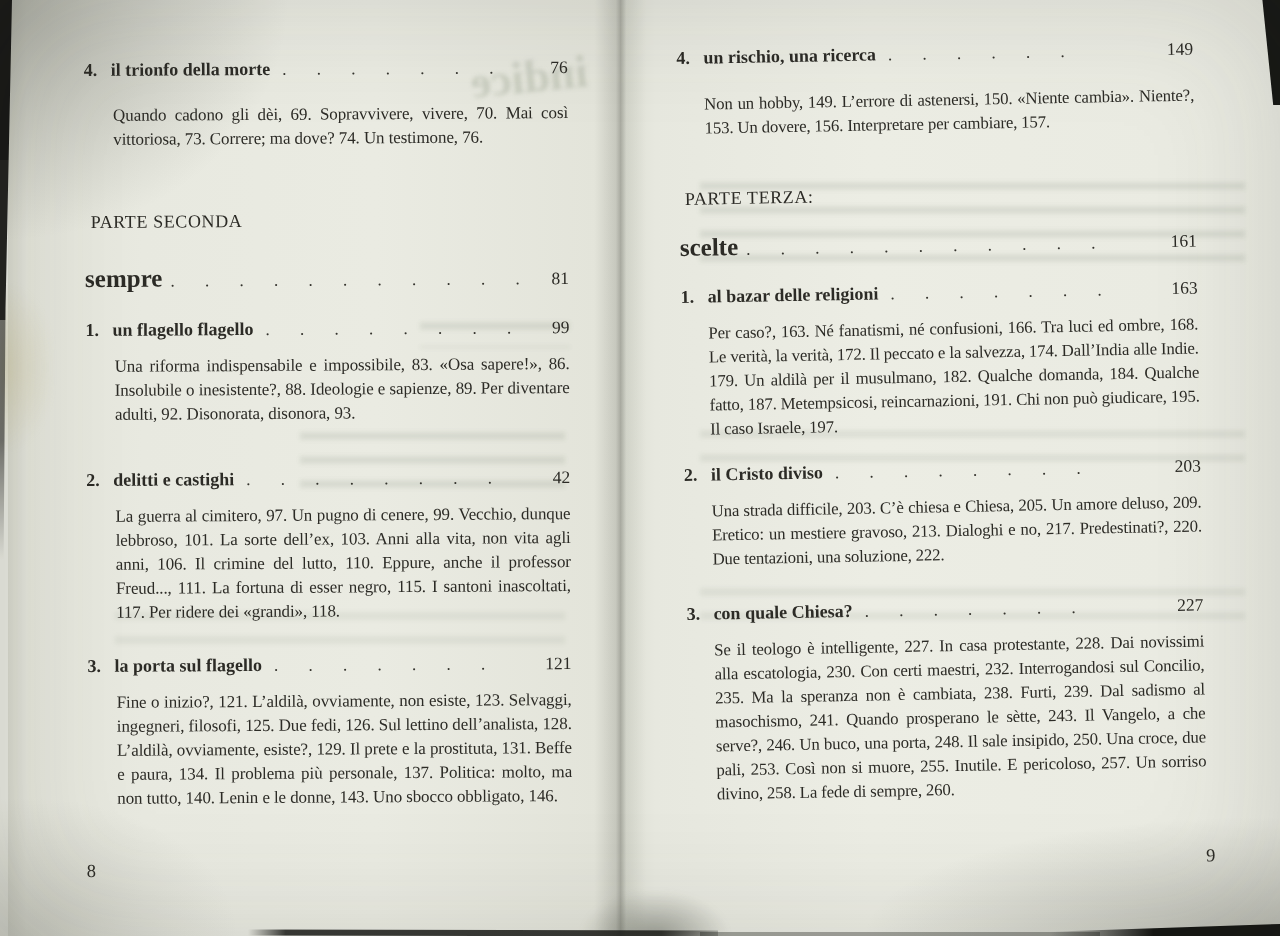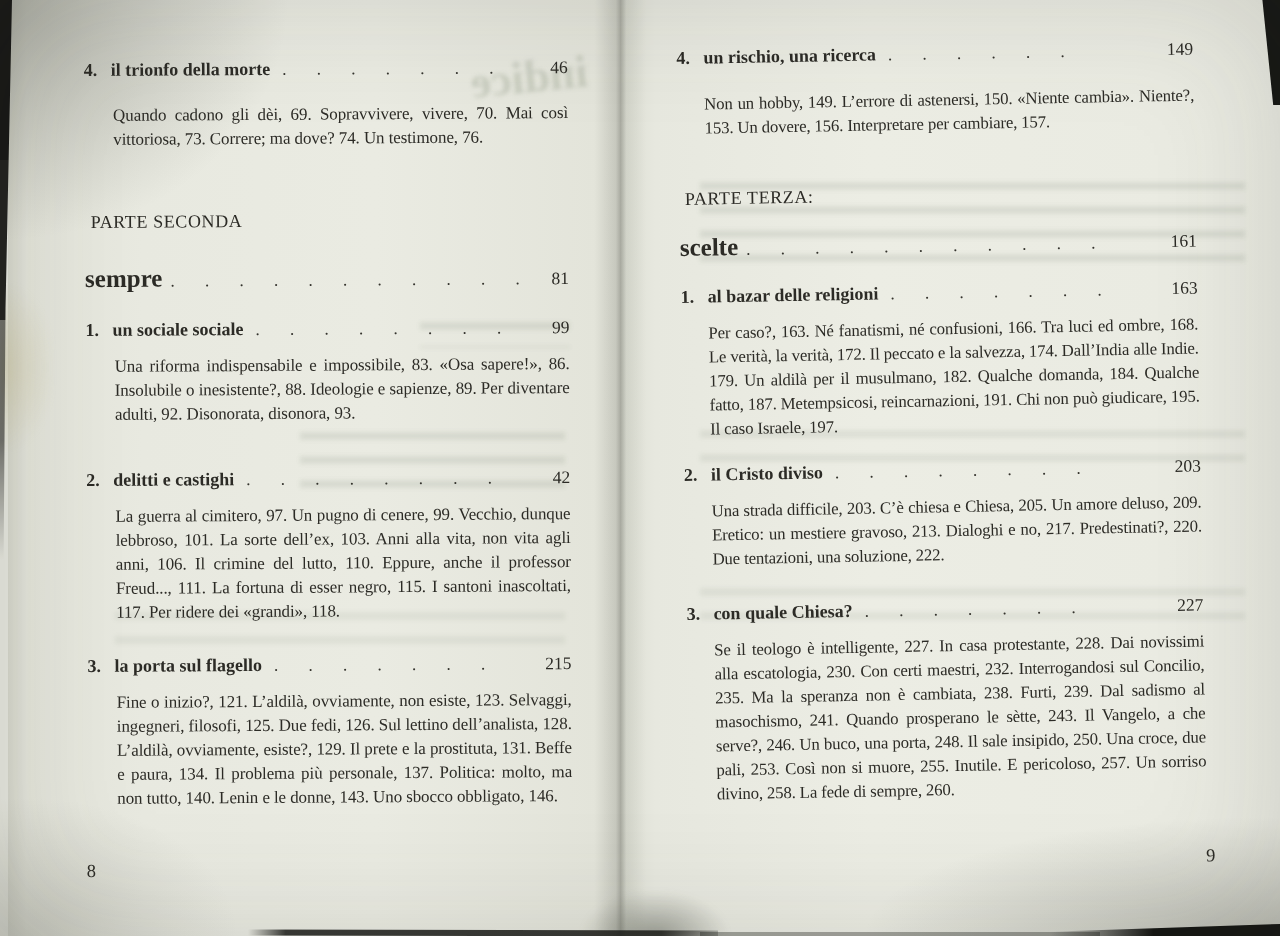--- a/index.html
+++ b/index.html
@@ -82,53 +82,53 @@
   <div class="ghost-lines" style="left:700px;top:182px;width:545px;height:92px;"></div>
   <div class="ghost-lines" style="left:700px;top:430px;width:545px;height:44px;opacity:.6;"></div>
   <div class="ghost-lines" style="left:700px;top:588px;width:545px;height:40px;opacity:.55;"></div>
 
   <div class="col col-left">
 
     <div class="row" style="margin-top:8px">
       <span class="num">4.</span>
       <span class="lbl">il trionfo della morte</span>
       <span class="leader">. . . . . . .</span>
-      <span class="pg">46</span>
+      <span class="pg">76</span>
     </div>
     <p class="blurb" style="margin-top:21px">Quando cadono gli dèi, 69. Sopravvivere, vivere, 70. Mai così vittoriosa, 73. Correre; ma dove? 74. Un testimone, 76.</p>
 
     <div class="part" style="margin-top:58px">PARTE SECONDA</div>
 
     <div class="row chapter" style="margin-top:30px">
       <span class="lbl">sempre</span>
       <span class="leader">. . . . . . . . . . .</span>
       <span class="pg">81</span>
     </div>
 
     <div class="row" style="margin-top:21px">
       <span class="num">1.</span>
-      <span class="lbl">un sociale sociale</span>
+      <span class="lbl">un flagello flagello</span>
       <span class="leader">. . . . . . . .</span>
       <span class="pg">99</span>
     </div>
     <p class="blurb" style="margin-top:12px">Una riforma indispensabile e impossibile, 83. «Osa sapere!», 86. Insolubile o inesistente?, 88. Ideologie e sapienze, 89. Per diventare adulti, 92. Disonorata, disonora, 93.</p>
 
     <div class="row" style="margin-top:41px">
       <span class="num">2.</span>
       <span class="lbl">delitti e castighi</span>
       <span class="leader">. . . . . . . .</span>
       <span class="pg">42</span>
     </div>
     <p class="blurb" style="margin-top:12px">La guerra al cimitero, 97. Un pugno di cenere, 99. Vecchio, dunque lebbroso, 101. La sorte dell’ex, 103. Anni alla vita, non vita agli anni, 106. Il crimine del lutto, 110. Eppure, anche il professor Freud..., 111. La fortuna di esser negro, 115. I santoni inascoltati, 117. Per ridere dei «grandi», 118.</p>
 
     <div class="row" style="margin-top:29px">
       <span class="num">3.</span>
       <span class="lbl">la porta sul flagello</span>
       <span class="leader">. . . . . . .</span>
-      <span class="pg">215</span>
+      <span class="pg">121</span>
     </div>
     <p class="blurb" style="margin-top:12px">Fine o inizio?, 121. L’aldilà, ovviamente, non esiste, 123. Selvaggi, ingegneri, filosofi, 125. Due fedi, 126. Sul lettino dell’analista, 128. L’aldilà, ovviamente, esiste?, 129. Il prete e la prostituta, 131. Beffe e paura, 134. Il problema più personale, 137. Politica: molto, ma non tutto, 140. Lenin e le donne, 143. Uno sbocco obbligato, 146.</p>
 
     <div class="pagenum" style="left:-2px;top:810px;">8</div>
   </div>
 
   <div class="col col-right">
 
     <div class="row" style="margin-top:10px">
       <span class="num">4.</span>

